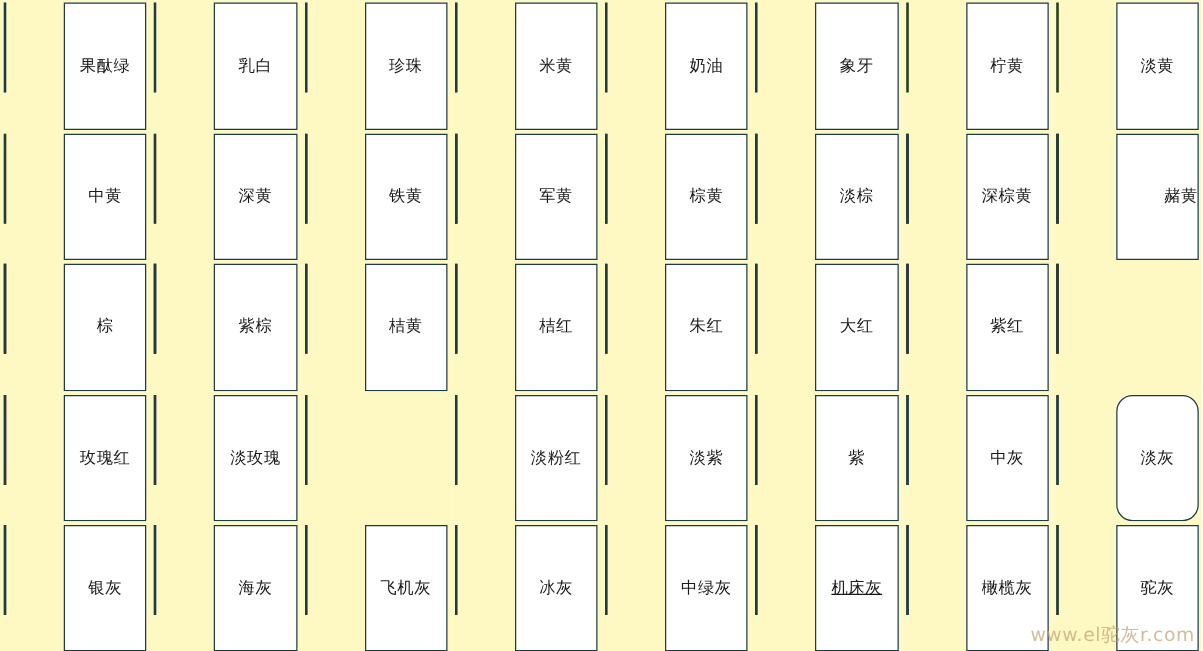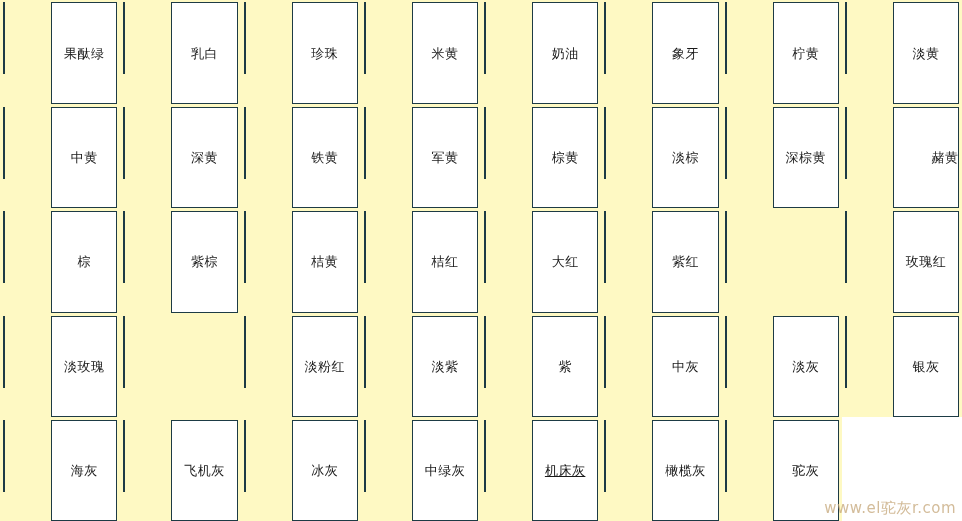--- a/index.html
+++ b/index.html
@@ -165,20 +165,24 @@
     </div>
     <div class="swatch-cell">
       <div class="swatch-color" style="background-color: rgb(240, 67, 17); border-color: rgb(29, 59, 69);"></div>
       <div class="swatch-label" style="border-color: rgb(29, 59, 69);">桔黄</div>
     </div>
     <div class="swatch-cell">
       <div class="swatch-color" style="background-color: rgb(223, 37, 23); border-color: rgb(29, 59, 69);"></div>
       <div class="swatch-label" style="border-color: rgb(29, 59, 69); text-align: right;">桔红</div>
     </div>
     <div class="swatch-cell">
+      <div class="swatch-color" style="background-color: rgb(204, 30, 24); border-color: rgb(29, 59, 69);"></div>
+      <div class="swatch-label" style="border-color: rgb(29, 59, 69);">朱红</div>
+    </div>
+    <div class="swatch-cell">
       <div class="swatch-color" style="background-color: rgb(210, 15, 18); border-color: rgb(29, 59, 69);"></div>
       <div class="swatch-label" style="border-color: rgb(29, 59, 69);">大红</div>
     </div>
     <div class="swatch-cell">
       <div class="swatch-color" style="background-color: rgb(107, 16, 24); border-color: rgb(29, 59, 69);"></div>
       <div class="swatch-label" style="border-color: rgb(29, 59, 69);">紫红</div>
     </div>
     <div class="swatch-cell">
       <div class="swatch-color" style="background-color: rgb(85, 25, 15); border-color: rgb(29, 59, 69);"></div>
     </div>
@@ -205,21 +209,21 @@
     <div class="swatch-cell">
       <div class="swatch-color" style="background-color: rgb(138, 132, 196); border-color: rgb(29, 59, 69);"></div>
       <div class="swatch-label" style="border-color: rgb(29, 59, 69);">紫</div>
     </div>
     <div class="swatch-cell">
       <div class="swatch-color" style="background-color: rgb(75, 88, 82); border-color: rgb(29, 59, 69);"></div>
       <div class="swatch-label" style="border-color: rgb(29, 59, 69);">中灰</div>
     </div>
     <div class="swatch-cell">
       <div class="swatch-color" style="background-color: rgb(115, 123, 114); border-color: rgb(29, 59, 69);"></div>
-      <div class="swatch-label" style="border-color: rgb(29, 59, 69);">淡灰</div>
+      <div class="swatch-label" style="border-color: rgb(29, 59, 69); border-radius: 13px;">淡灰</div>
     </div>
 
     <div class="swatch-cell">
       <div class="swatch-color" style="background-color: rgb(126, 137, 122); border-color: rgb(29, 59, 69);"></div>
       <div class="swatch-label" style="border-color: rgb(29, 59, 69);">银灰</div>
     </div>
     <div class="swatch-cell">
       <div class="swatch-color" style="background-color: rgb(167, 178, 172); border-color: rgb(29, 59, 69);"></div>
       <div class="swatch-label" style="border-color: rgb(29, 59, 69);">海灰</div>
     </div>

